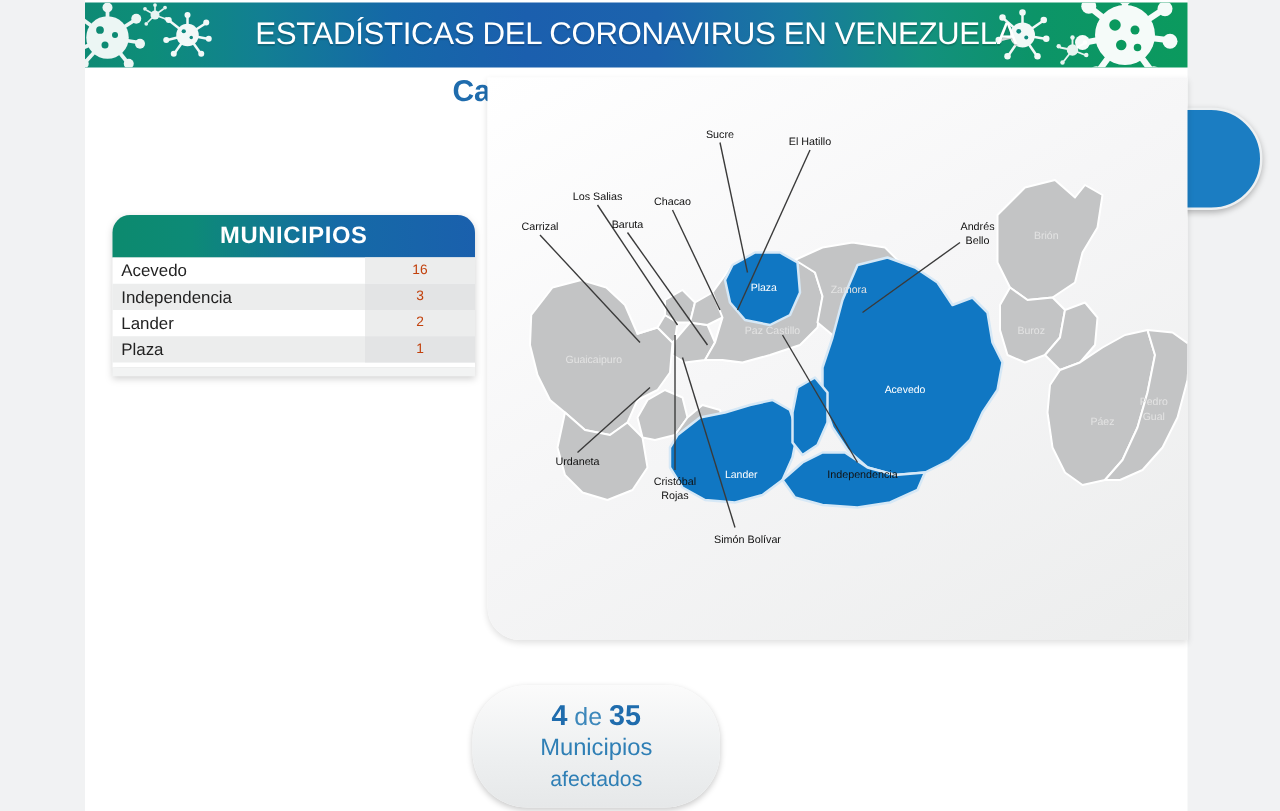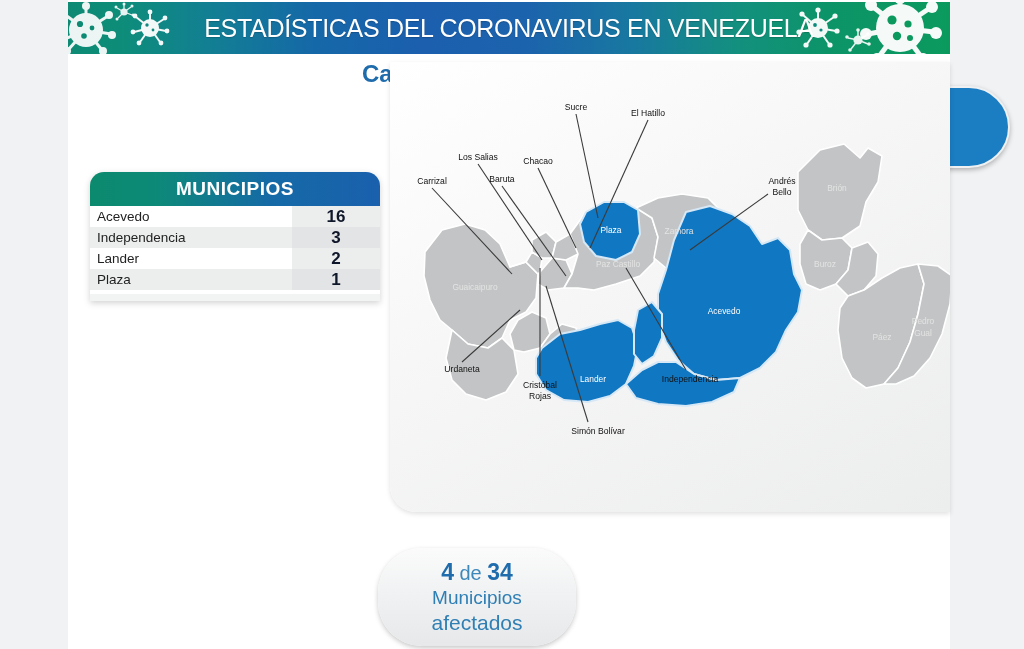--- a/index.html
+++ b/index.html
@@ -137,23 +137,23 @@
     height: 21px;
     align-items: center;
     font-size: 13.5px;
     color: #222222;
   }
   .trow.alt { background: #eceded; }
   .trow .name { flex: 1; padding-left: 7px; }
   .trow .val {
     width: 88px;
     text-align: center;
-    color: #0f172a;
-    font-weight: bold;
-    font-size: 17px;
+    color: #c2410c;
+    font-weight: normal;
+    font-size: 11px;
     background: #eceded;
     height: 21px;
     line-height: 21px;
   }
   .trow.alt .val { background: #e3e4e5; }
   .table-foot { height: 7px; background: #f2f3f3; }
 
   
   .map-panel {
     position: absolute;
@@ -178,21 +178,21 @@
     background: linear-gradient(180deg, #fbfbfb 0%, #eef0f1 55%, #e6e8e9 100%);
     border-radius: 44px;
     box-shadow: 0 2px 5px rgba(0,0,0,.22);
     text-align: center;
     color: #2f7fb5;
     overflow: hidden;
   }
   .bb-line1 { margin-top: 12px; font-size: 20px; line-height: 24px; color: #3d88bb; }
   .bb-line1 b { font-size: 23px; font-weight: bold; color: #1f6cad; }
   .bb-line2 { font-size: 19px; line-height: 25px; color: #2f7fb5; }
-  .bb-line3 { font-size: 21px; line-height: 25px; color: #2f7fb5; }
+  .bb-line3 { font-size: 17px; line-height: 25px; color: #2f7fb5; }
 
   .map-label { font-size: 8.6px; fill: #111111; font-family: "Liberation Sans", sans-serif; }
   .map-region-label { font-size: 8.4px; fill: #ffffff; font-family: "Liberation Sans", sans-serif; }
   .map-region-label.dark { fill: #e3e3e3; }
 </style>
 </head>
 <body>
 
 <div class="sheet"></div>
 
@@ -461,17 +461,17 @@
     <text class="map-label" x="72" y="310" text-anchor="middle">Urdaneta</text>
     <text class="map-label" x="150" y="326" text-anchor="middle">Cristóbal</text>
     <text class="map-label" x="150" y="337" text-anchor="middle">Rojas</text>
     <text class="map-label" x="208" y="372" text-anchor="middle">Simón Bolívar</text>
     <text class="map-label" x="300" y="320" text-anchor="middle">Independencia</text>
   </svg>
 </div>
 
 <div class="bottom-badge">
   <div class="bb-line1">
-    <b>4</b><span> de </span><b>34</b>
+    <b>4</b><span> de </span><b>35</b>
   </div>
   <div class="bb-line2">Municipios</div>
   <div class="bb-line3">afectados</div>
 </div>
 
 </body></html>

